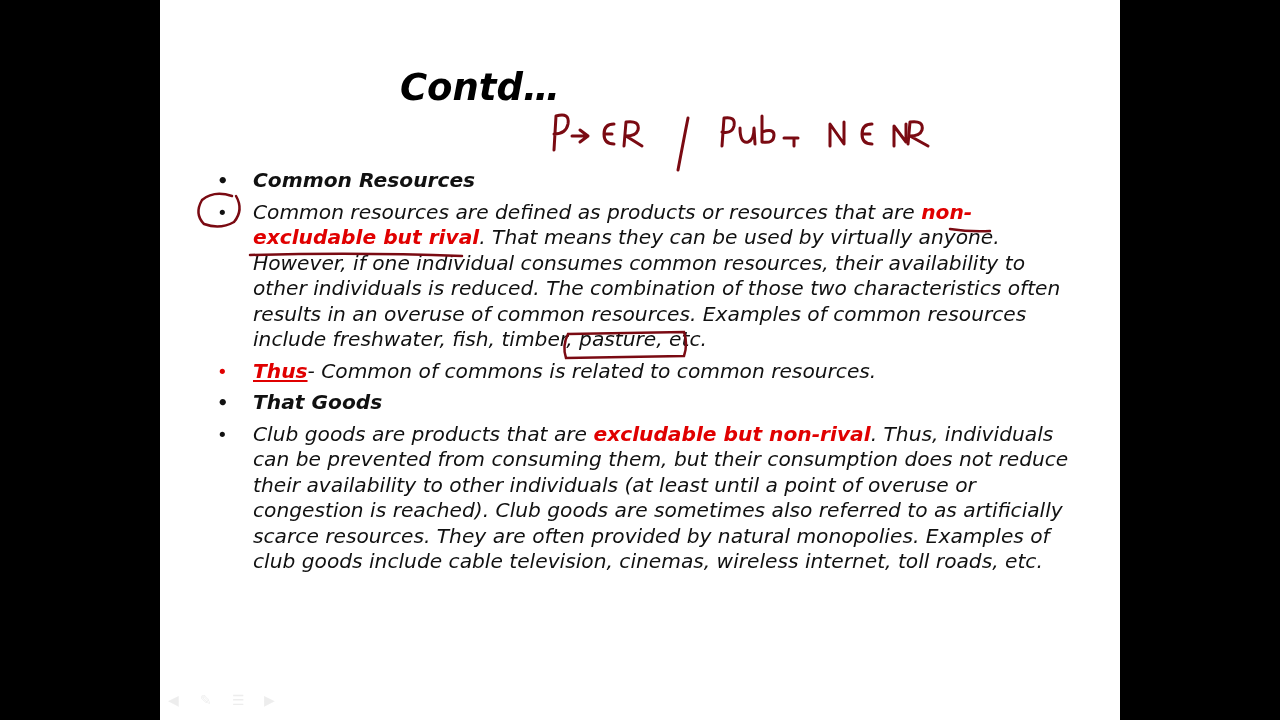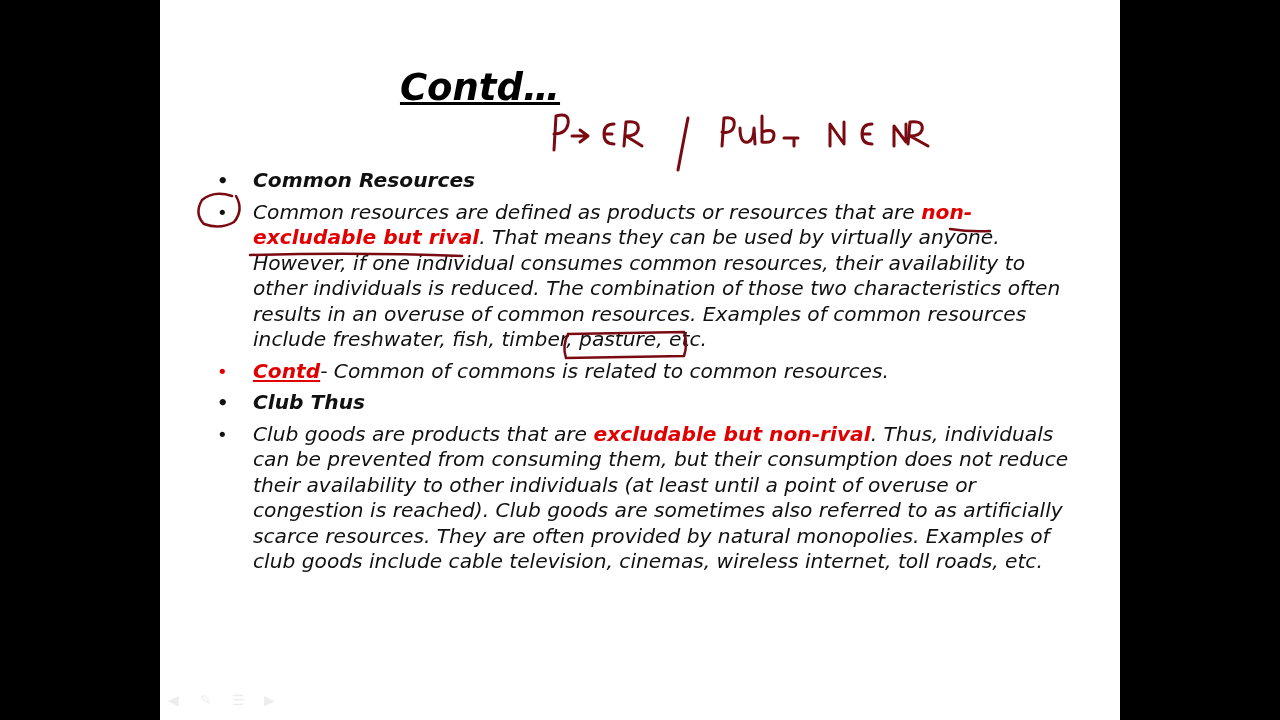--- a/index.html
+++ b/index.html
@@ -1,19 +1,19 @@
 <!DOCTYPE html>
 <html><head>
 <meta charset="utf-8">
 <style>
   html, body { margin:0; padding:0; }
   body { width:1280px; height:720px; background:#000; position:relative; overflow:hidden; font-family:"DejaVu Sans", sans-serif; }
   .slide { position:absolute; left:160px; top:0; width:960px; height:720px; background:#fff; }
   .title { position:absolute; left:0; top:66px; width:1280px; text-align:center; font-size:37px; font-weight:bold; font-style:italic; color:#000; letter-spacing:0px; margin-left:-160px; }
-  .title span { position:relative; left:0;text-decoration:underline; }
+  .title span { position:relative; left:0; }
   .ink-note { position:absolute; left:548px; top:108px; }
   .content { position:absolute; left:213px; top:168px; width:860px; font-style:italic; font-size:20.2px; line-height:25.5px; color:#111; }
   .item { position:relative; padding-left:40px; margin:0; }
   .item .bullet { position:absolute; left:4px; top:0; font-style:normal; font-size:18px; color:#111; }
   .item .bullet.red { color:#e00000; }
   .head { font-weight:bold; }
   .red { color:#e00000; font-weight:bold; }
   .red-u { color:#e00000; font-weight:bold; text-decoration:underline; }
   .gap { margin-top:6px; }
   .nav { position:absolute; left:168px; top:692px; display:flex; gap:12px; opacity:0.25; }
@@ -62,25 +62,25 @@
   <p class="item head">
     <span class="bullet">•</span>
     <span>Common Resources</span>
   </p>
   <p class="item gap">
     <span class="bullet">•</span>
     <span>Common resources are defined as products or resources that are </span><span class="red">non-excludable but rival</span><span>. That means they can be used by virtually anyone. However, if one individual consumes common resources, their availability to other individuals is reduced. The combination of those two characteristics often results in an overuse of common resources. Examples of common resources include </span><span>freshwater</span><span>, fish, timber, pasture, etc.</span>
   </p>
   <p class="item gap">
     <span class="bullet red" style="font-weight:normal">•</span>
-    <span class="red-u">Contd</span><span>- Common of commons is related to common resources.</span>
+    <span class="red-u">Thus</span><span>- Common of commons is related to common resources.</span>
   </p>
   <p class="item head gap">
     <span class="bullet">•</span>
-    <span>Club Thus</span>
+    <span>That Goods</span>
   </p>
   <p class="item gap">
     <span class="bullet">•</span>
     <span>Club goods are products that are </span><span class="red">excludable but non-rival</span><span>. Thus, individuals can be prevented from consuming them, but their consumption does not reduce their availability to other individuals (at least until a point of overuse or congestion is reached). Club goods are sometimes also referred to as artificially scarce resources. They are often provided by natural monopolies. Examples of club goods include cable television, cinemas, wireless internet, toll roads, etc.</span>
   </p>
 </div>
 
 <svg class="overlay" width="1280" height="720" viewBox="0 0 1280 720">
   <g fill="none" stroke="#7a0a12" stroke-width="2.5" stroke-linecap="round">
     <path d="M232 196 Q214 190 202 200 Q194 214 204 224 Q220 230 234 222 Q244 210 236 196"></path>

